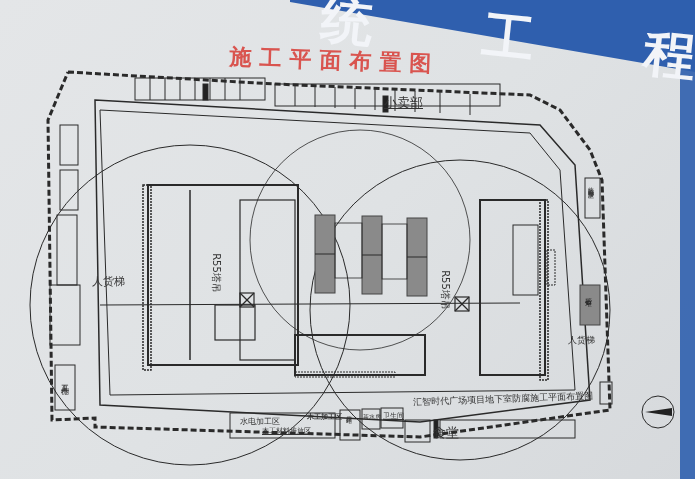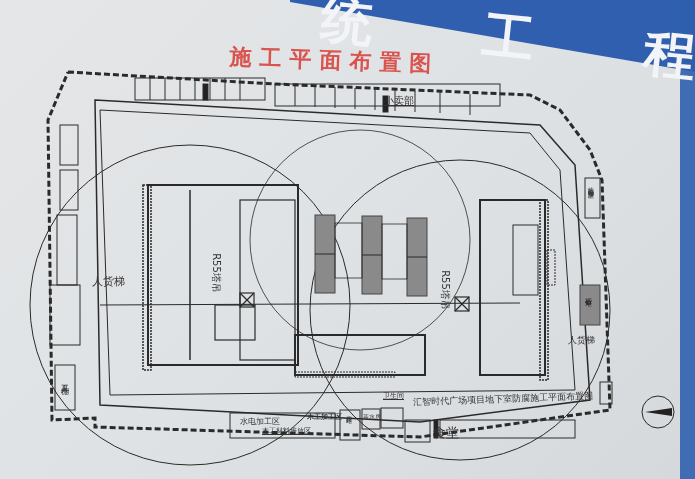--- a/index.html
+++ b/index.html
@@ -124,23 +124,23 @@
     </g>
   </svg>
 
   <div class="lbl" style="left:92px;top:276px;font-size:11px;">人货梯</div>
   <div class="lbl" style="left:196px;top:268px;transform:rotate(90deg);font-size:10px;">R55塔吊</div>
   <div class="lbl" style="left:425px;top:285px;transform:rotate(90deg);font-size:10px;">R55塔吊</div>
   <div class="lbl" style="left:568px;top:336px;font-size:9px;">人货梯</div>
   <div class="lbl vlbl" style="left:60px;top:378px;">工具棚</div>
   <div class="lbl vlbl" style="left:588px;top:182px;font-size:6px;">临水临电存放区</div>
   <div class="lbl vlbl" style="left:584px;top:292px;font-size:7px;color:#222;">砂石堆</div>
-  <div class="lbl" style="left:384px;top:96px;font-size:10px;text-decoration:underline;">小卖部</div>
+  <div class="lbl" style="left:384px;top:96px;font-size:13px;text-decoration:underline;">小卖部</div>
   <div class="lbl" style="left:240px;top:418px;font-size:8px;font-family:Liberation Serif, serif;">水电加工区</div>
   <div class="lbl" style="left:262px;top:428px;font-size:7px;text-decoration:underline;">木工材料堆放区</div>
   <div class="lbl" style="left:307px;top:414px;font-size:7px;font-weight:bold;">木工加工区</div>
   <div class="lbl vlbl" style="left:346px;top:411px;font-size:6px;">搅拌站</div>
   <div class="lbl" style="left:363px;top:414px;font-size:6px;">茶水房</div>
-  <div class="lbl" style="left:383px;top:393px;font-size:7px;text-decoration:underline;">卫生间</div>
+  <div class="lbl" style="left:383px;top:413px;font-size:7px;text-decoration:underline;">卫生间</div>
   <div class="lbl" style="left:433px;top:426px;font-size:13px;">食堂</div>
   <div class="lbl" style="left:413px;top:398px;font-size:9px;transform:rotate(-2deg);transform-origin:left top;">汇智时代广场项目地下室防腐施工平面布置图</div>
 
 </div>
 
 </body></html>

